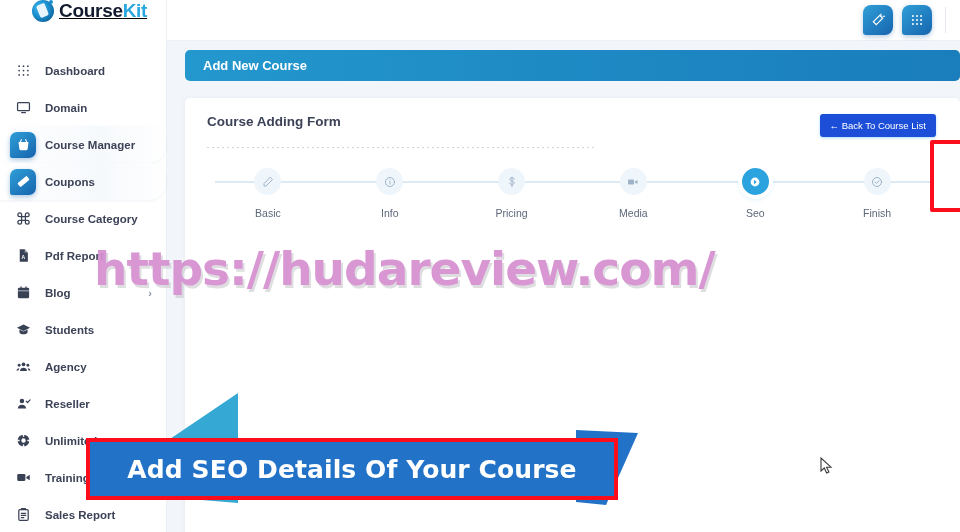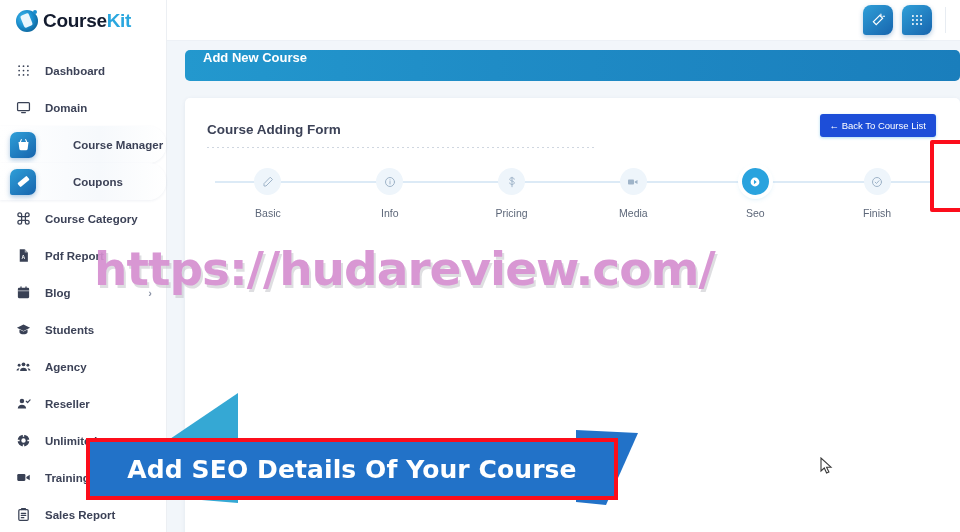--- a/index.html
+++ b/index.html
@@ -11,21 +11,21 @@
   }
   #app { position: relative; width: 960px; height: 532px; overflow: hidden; background:#fff; }
 
   
   .sidebar {
     position: absolute; left: 0; top: 0; width: 167px; height: 532px;
     background: #ffffff; border-right: 1px solid #eceff3;
     z-index: 5;
   }
   .logo-wrap {
-    height: 41px; display: flex; align-items: center; padding-left: 16px;
+    height: 41px; display: flex; align-items: flex-start; padding-left: 32px; text-decoration: underline;
   }
   .logo-mark {
     width: 22px; height: 22px; border-radius: 50%;
     background: radial-gradient(circle at 35% 35%, #3fb6e8 0%, #1b8fd0 45%, #0d6aa8 100%);
     position: relative; margin-right: 5px; flex: none;
     box-shadow: inset -2px -2px 4px rgba(0,0,0,.15);
   }
   .logo-mark:before {
     content:""; position:absolute; left:6px; top:4px; width:9px; height:13px;
     background:#eaf6fd; transform: rotate(-22deg); border-radius:2px;
@@ -46,21 +46,20 @@
   }
   .nav-item .ni {
     width: 26px; height: 26px; flex: none; margin-right: 9px;
     display: flex; align-items: center; justify-content: center;
     color: #394155;
   }
   .nav-item.active {
     background: linear-gradient(90deg,#ffffff 0%, #f6f9fc 60%, #ffffff 100%);
     border-radius: 0 18px 18px 0;
     box-shadow: 0 1px 3px rgba(30,60,110,.07);
-    gap: 28px;
   }
   .nav-item.active .ni {
     background: linear-gradient(140deg,#2f9fd8 0%, #1664ad 100%);
     border-radius: 7px 7px 7px 2px;
     color: #fff;
     box-shadow: 0 2px 5px rgba(22,100,173,.35);
   }
   .nav-item .nlabel { white-space: nowrap; }
   .nav-item .caret { margin-left: auto; margin-right: 14px; color:#8b93a6; font-size: 11px; }
   .ni svg { display:block; }
@@ -82,30 +81,30 @@
   .tb-sep { width:1px; height:26px; background:#e7ecf2; margin-left:4px; }
 
   
   .main {
     position: absolute; left: 167px; top: 41px; right: 0; bottom: 0;
     background: #f2f6fa; padding: 9px 0 0 18px; overflow: hidden;
   }
   .page-banner {
     height: 31px; border-radius: 5px;
     background: linear-gradient(90deg, #2398ce 0%, #1f8cc6 40%, #1a7ebc 100%);
-    display: flex; padding-left: 18px;
+    display: flex; align-items: center; padding-left: 18px;
     color: #fff; font-size: 13px; font-weight: bold;
     margin-right: 0;
   }
   .card {
     margin-top: 17px; background: #ffffff; border-radius: 5px;
     box-shadow: 0 1px 4px rgba(40,70,120,.08);
     height: 470px; padding: 16px 22px 0 22px; position: relative;
   }
-  .card-head { display:flex; align-items:flex-end; }
+  .card-head { display:flex; align-items:flex-start; }
   .card-title { font-size: 13.5px; color: #3c4257; font-weight: 600; }
   .back-btn {
     margin-left: auto; margin-right: 2px;
     background: #1d4ed8; color:#fff; border:none; border-radius: 3px;
     font-size: 9.5px; padding: 6px 10px; cursor: pointer;
     font-family: "Liberation Sans", sans-serif;
     box-shadow: 0 1px 3px rgba(44,168,224,.4);
     white-space: nowrap;
   }
   .dotted {

